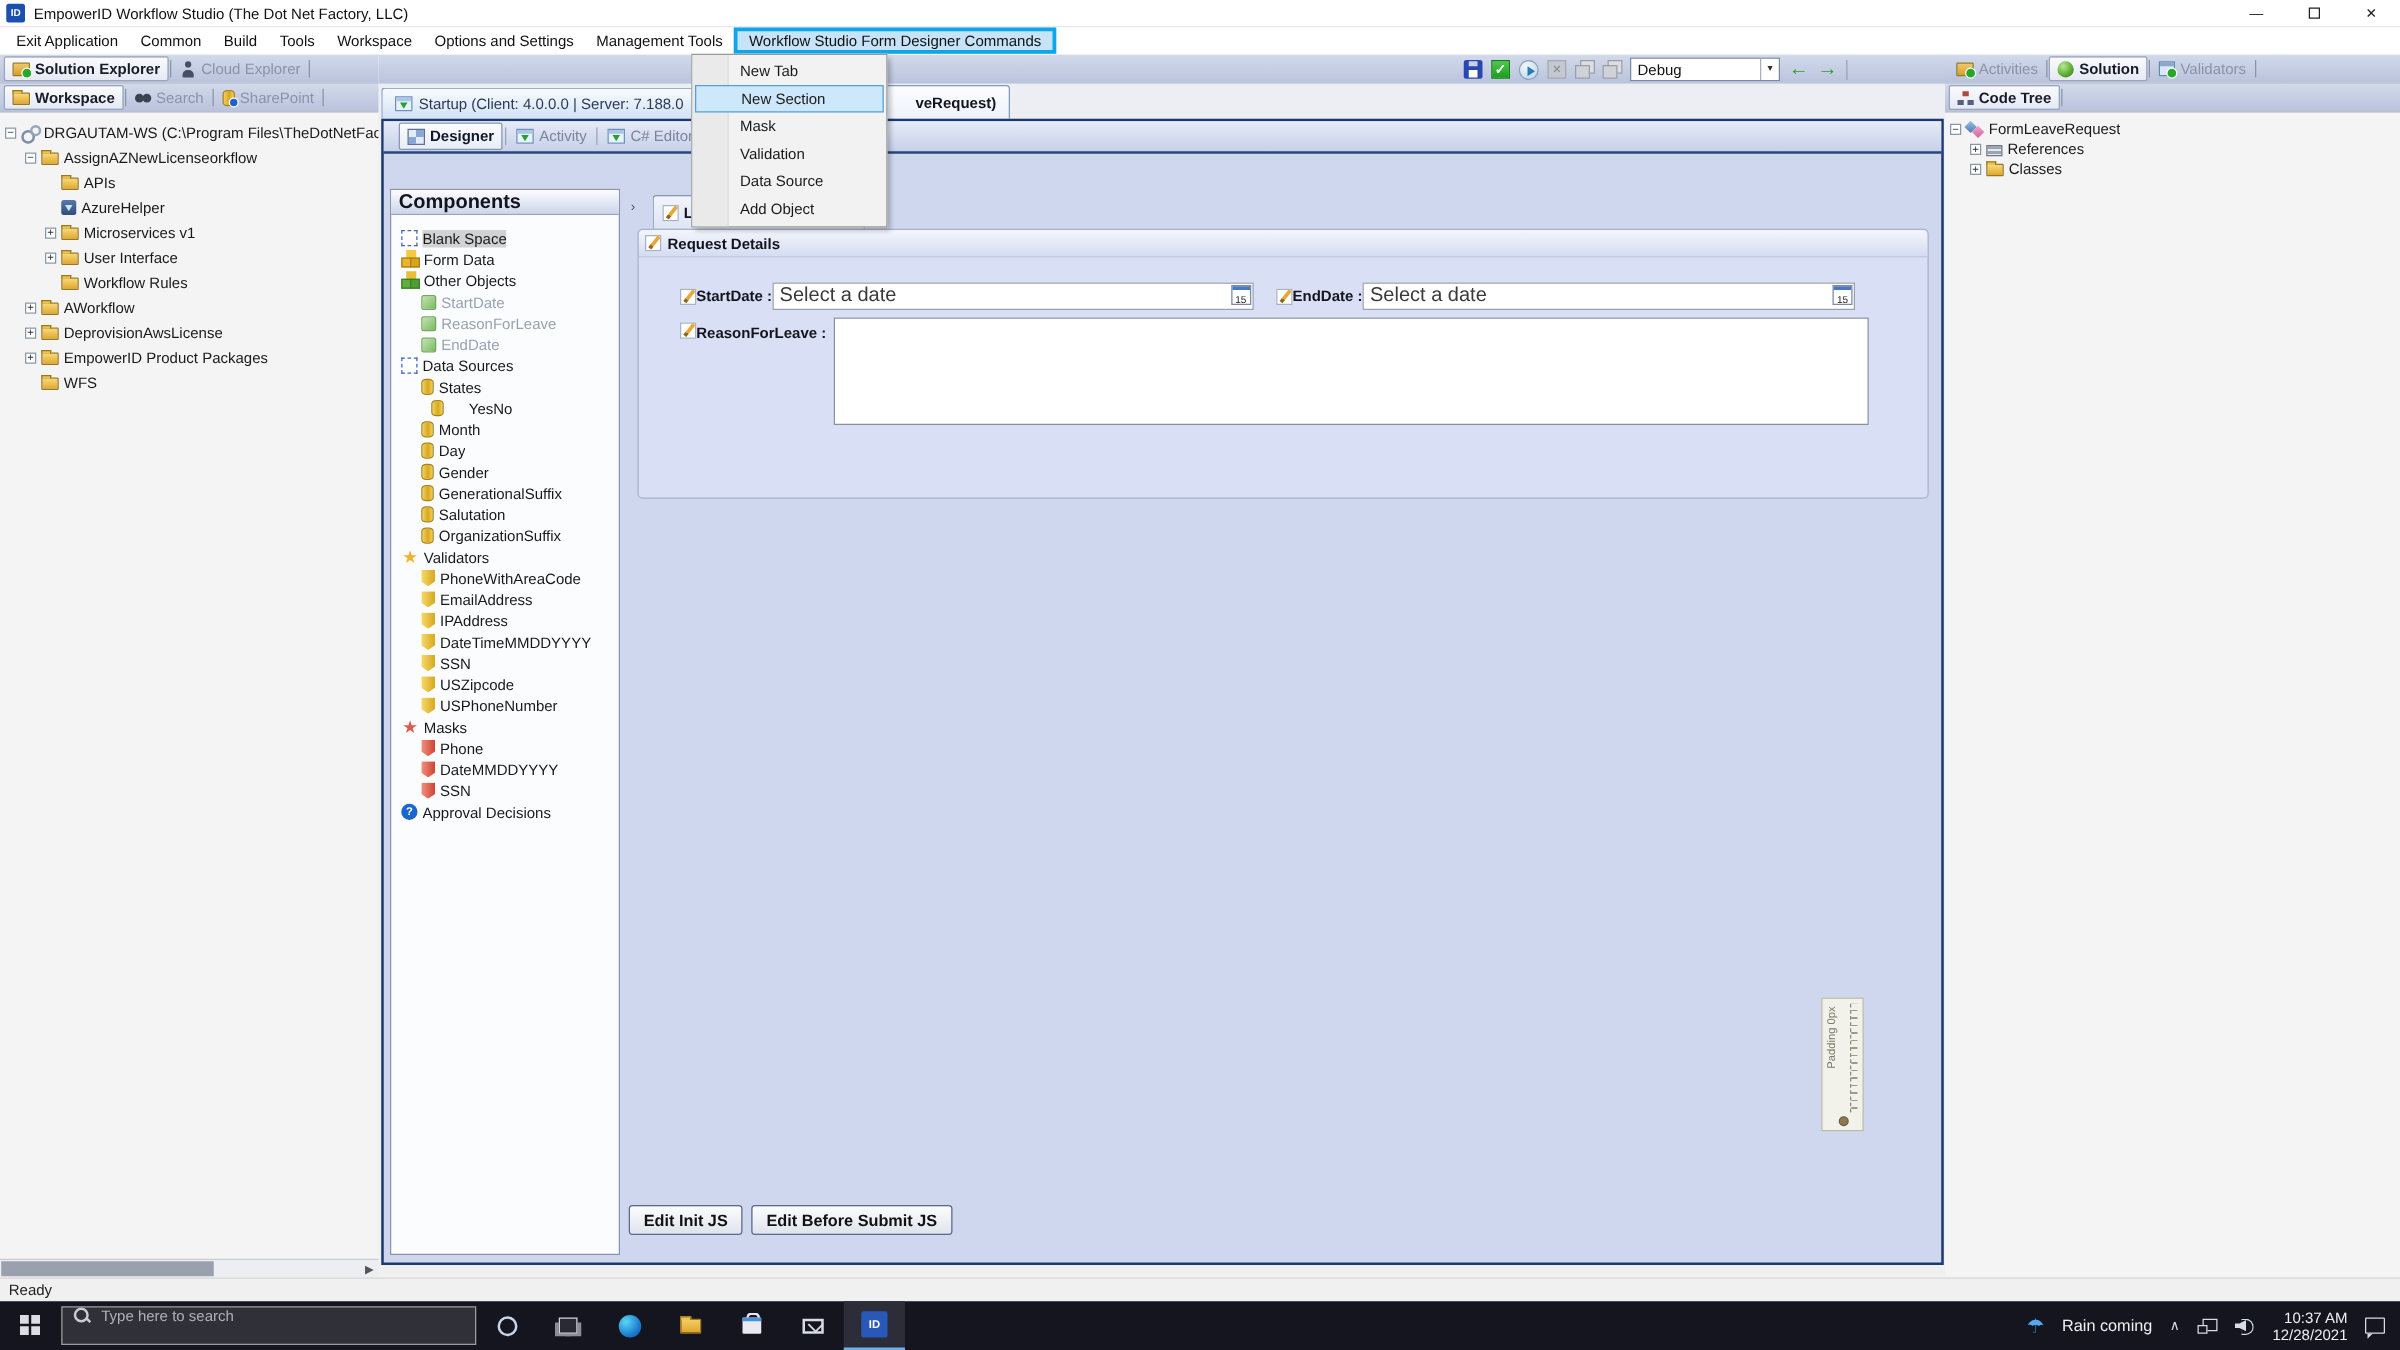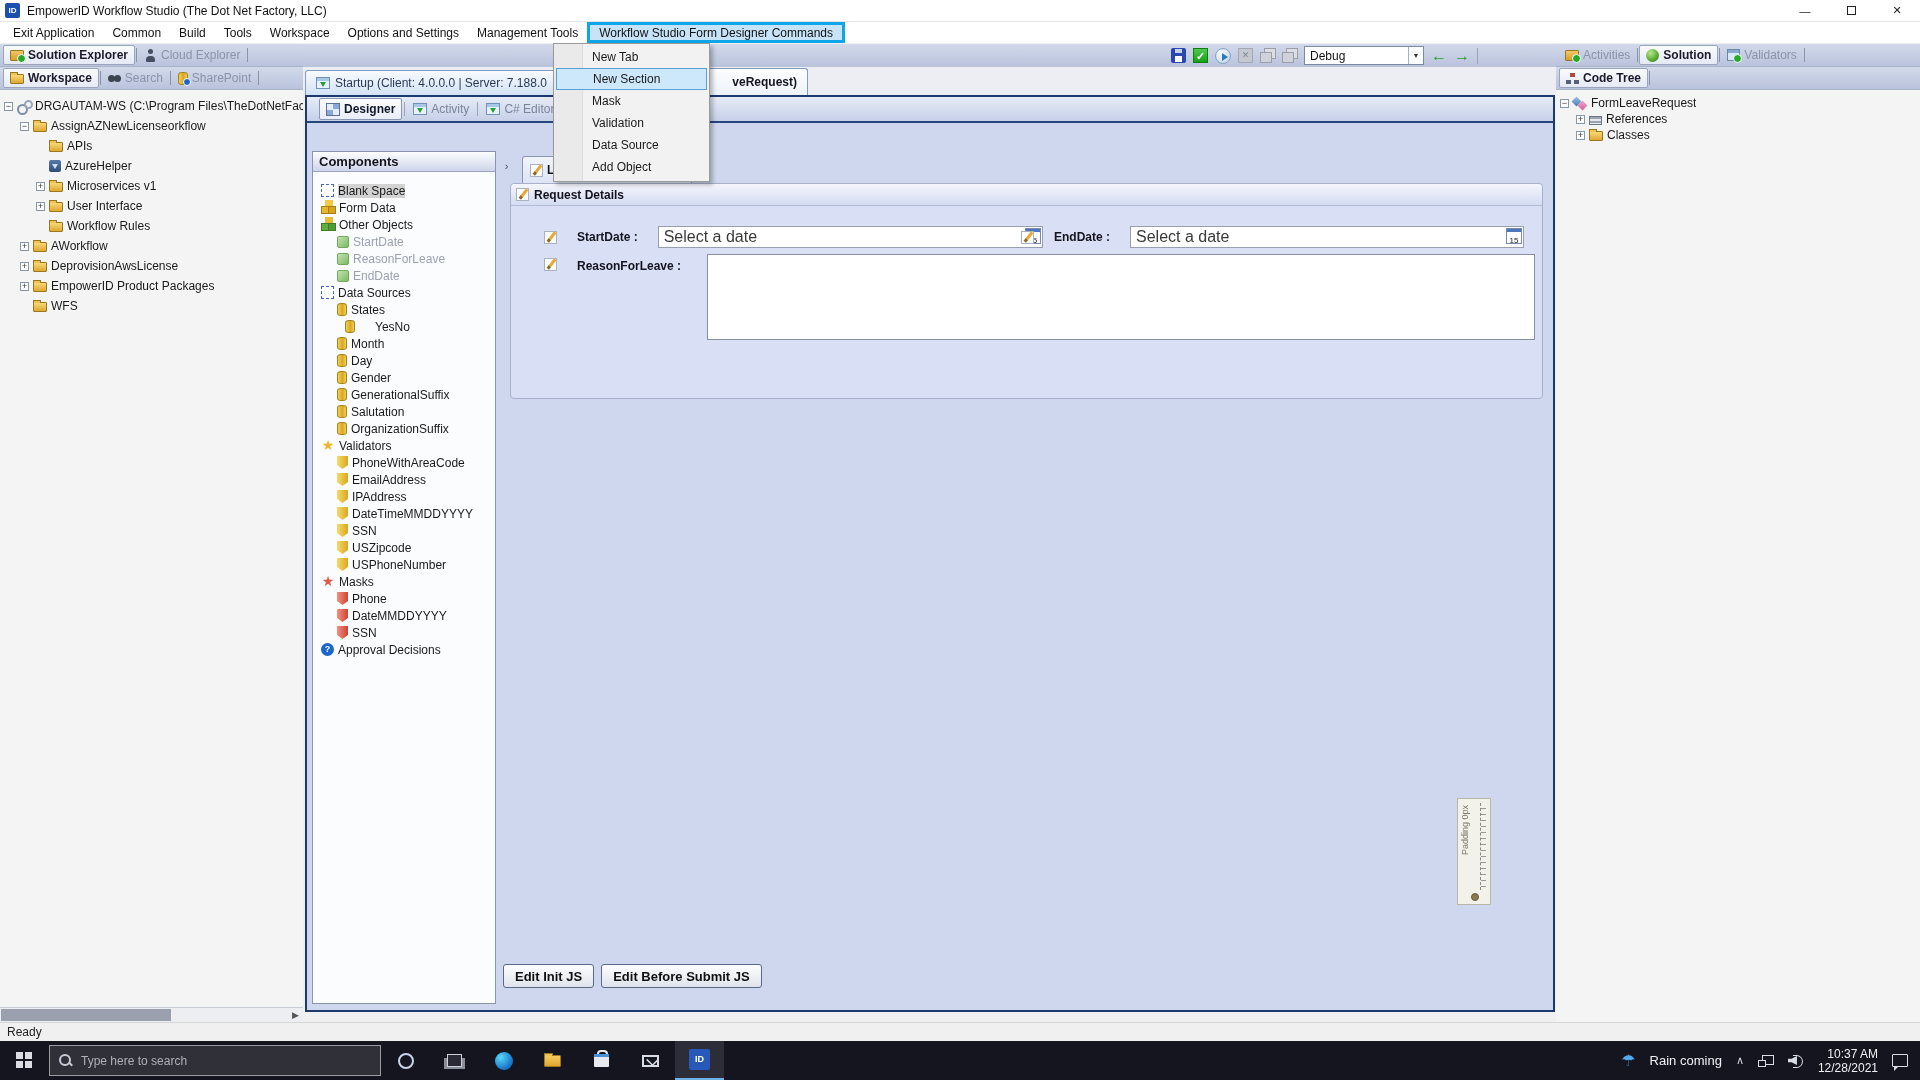--- a/index.html
+++ b/index.html
@@ -136,29 +136,29 @@
   .doctab.t1{left:2px;width:253px;height:25px;background:linear-gradient(#f8fbfe,#d2e2f6);color:#2a3a55;}
   .doctab.t1 .lbl{white-space:nowrap;overflow:hidden;}
   .doctab.t2{left:255px;width:250px;height:27px;background:linear-gradient(#fcfdff,#eef2fa);font-weight:bold;color:#15151f;justify-content:flex-end;}
   .main-box{position:absolute;left:2px;top:51px;width:1250px;height:917px;border:2px solid #1c3a6e;background:#cfd7ef;}
   .des-row{height:26px;background:linear-gradient(#e6ebf7,#c6d0e8);border-bottom:2px solid #27477c;display:flex;align-items:center;padding-left:12px;font-size:12px;}
   .dtab{display:flex;align-items:center;gap:4px;padding:3px 6px;color:#7a849a;}
   .dtab.active{background:linear-gradient(#fbfcfe,#e8edf8);border:1px solid #8a96b4;border-radius:2px;color:#10182a;font-weight:bold;}
   .dsep{width:1px;height:14px;background:#9aa4b8;margin:0 2px;}
   .box-body{position:absolute;left:0;top:28px;right:0;bottom:0;}
   .comp-panel{position:absolute;left:5px;top:26px;width:184px;bottom:6px;background:#fbfcfe;border:1px solid #8a94b0;}
-  .comp-head{height:20px;background:linear-gradient(#fdfdfe,#cdd5ea);border-bottom:1px solid #9aa4c0;font-size:13px;font-weight:bold;color:#14141f;line-height:19px;padding-left:6px;}
+  .comp-head{height:20px;background:linear-gradient(#fdfdfe,#cdd5ea);border-bottom:1px solid #9aa4c0;font-size:16px;font-weight:bold;color:#14141f;line-height:19px;padding-left:6px;}
   .comp-list{padding-top:10px;font-size:12px;color:#1a1a1a;}
   .canvas{position:absolute;left:191px;top:0;right:0;bottom:0;}
   .split-chev{position:absolute;left:3px;top:34px;width:11px;height:16px;font-size:11px;color:#44506a;line-height:15px;text-align:center;}
   .leave-tab{position:absolute;left:24px;top:31px;height:27px;width:170px;background:linear-gradient(#f2f5fb,#dde4f4);border:1px solid #8a96b4;border-bottom:none;border-radius:3px 3px 0 0;display:flex;align-items:center;gap:4px;padding:0 7px;font-size:12px;font-weight:bold;color:#14141f;}
   .section{position:absolute;left:12px;top:58px;width:1033px;height:216px;background:#d9dff4;border:1px solid #a8b0cc;border-radius:4px;}
   .sec-head{height:22px;background:linear-gradient(#f4f6fc,#d4dcf2);border-bottom:1px solid #b4bcd4;border-radius:4px 4px 0 0;display:flex;align-items:center;gap:5px;padding-left:5px;font-size:12px;font-weight:bold;color:#14141f;}
   .f-label{font-size:12px;font-weight:bold;color:#14141f;white-space:nowrap;}
-  .field-row{position:absolute;display:flex;align-items:center;gap:20px;}
+  .field-row{position:absolute;display:flex;align-items:center;gap:0;}
   .date-wrap{position:relative;height:22px;}
   .date-wrap input{width:100%;height:22px;border:1px solid #98a0ac;background:#fff;font-size:16px;padding:0 22px 0 5px;color:#333;}
   .date-wrap input::placeholder{color:#3a3a3a;opacity:1;}
   .date-wrap .ic-cal{position:absolute;right:2px;top:2px;}
   .reason-ta{border:1px solid #8890a0;background:#fff;resize:none;font-size:12px;padding:3px;}
   .ruler{position:absolute;right:62px;bottom:105px;width:34px;height:107px;background:#f2f2ea;border:1px solid #b8b8a8;}
   .ruler .rtxt{position:absolute;left:2px;top:6px;writing-mode:vertical-rl;transform:rotate(180deg);font-size:9px;color:#7a7a6a;}
   .ruler .rline{position:absolute;right:9px;top:4px;bottom:14px;width:0;border-left:1px dashed #8a8a7a;}
   .ruler .rticks{position:absolute;right:4px;top:4px;bottom:14px;width:5px;background:repeating-linear-gradient(#0000 0 5px,#9a9a8a 5px 6px);}
   .ruler .rdot{position:absolute;left:13px;bottom:3px;width:8px;height:8px;border-radius:50%;background:#8a7a52;border:1px solid #6a5a38;}
@@ -169,21 +169,21 @@
   .right-panel{position:absolute;left:1556px;top:0;width:364px;height:978px;background:#f4f4f4;}
   .rtree{padding-top:5px;font-size:12px;color:#1a1a1a;}
 
   
   .statusbar{position:absolute;left:0;top:1022px;width:1920px;height:19px;background:#f0f0f0;border-top:1px solid #d6d6d6;font-size:12px;color:#222;line-height:18px;padding-left:7px;}
 
   
   .taskbar{position:absolute;left:0;top:1041px;width:1920px;height:39px;background:#15151f;display:flex;align-items:center;color:#e8e8ee;}
   .tb-cell{width:49px;height:39px;display:flex;align-items:center;justify-content:center;flex:none;}
   .tb-cell.active-app{background:#2d2d3a;border-bottom:2px solid #6cb2e8;}
-  .tb-search{width:332px;height:31px;background:#303038;border:1px solid #9a9aa2;display:flex;align-items:center;gap:8px;padding-left:9px;flex:none;font-size:12px;color:#b0b0b8;}
+  .tb-search{width:332px;height:31px;background:#303038;border:1px solid #9a9aa2;display:flex;align-items:flex-start;gap:8px;padding-left:9px;flex:none;font-size:12px;color:#b0b0b8;}
   .ic-glass{width:14px;height:14px;}
   .ic-glass::before{content:"";position:absolute;left:0;top:0;width:8px;height:8px;border:2px solid #c8ccd8;border-radius:50%;}
   .ic-glass::after{content:"";position:absolute;left:9px;top:9px;width:5px;height:2px;background:#c8ccd8;transform:rotate(45deg);}
   .ic-tb-start{width:17px;height:17px;}
   .ic-tb-start::before{content:"";position:absolute;left:0;top:0;width:7px;height:7px;background:#dcdce4;box-shadow:9px 0 0 #dcdce4;}
   .ic-tb-start::after{content:"";position:absolute;left:0;top:9px;width:7px;height:7px;background:#dcdce4;box-shadow:9px 0 0 #dcdce4;}
   .ic-tb-cortana{width:16px;height:16px;border:2px solid #c8d4e8;border-radius:50%;}
   .ic-tb-taskview{width:15px;height:13px;border:1px solid #d0d0d8;background:#2a2a36;box-shadow:-4px 3px 0 -1px #8a8e9a,4px 3px 0 -1px #8a8e9a;}
   .ic-tb-edge{width:18px;height:18px;border-radius:50%;background:radial-gradient(circle at 32% 30%,#58d8f8,#1b78cc 65%,#0c58a0);}
   .ic-tb-explorer{width:17px;height:12px;background:linear-gradient(#f4cc60,#e0a52e);border:1px solid #9a7820;border-radius:1px;position:relative;}

